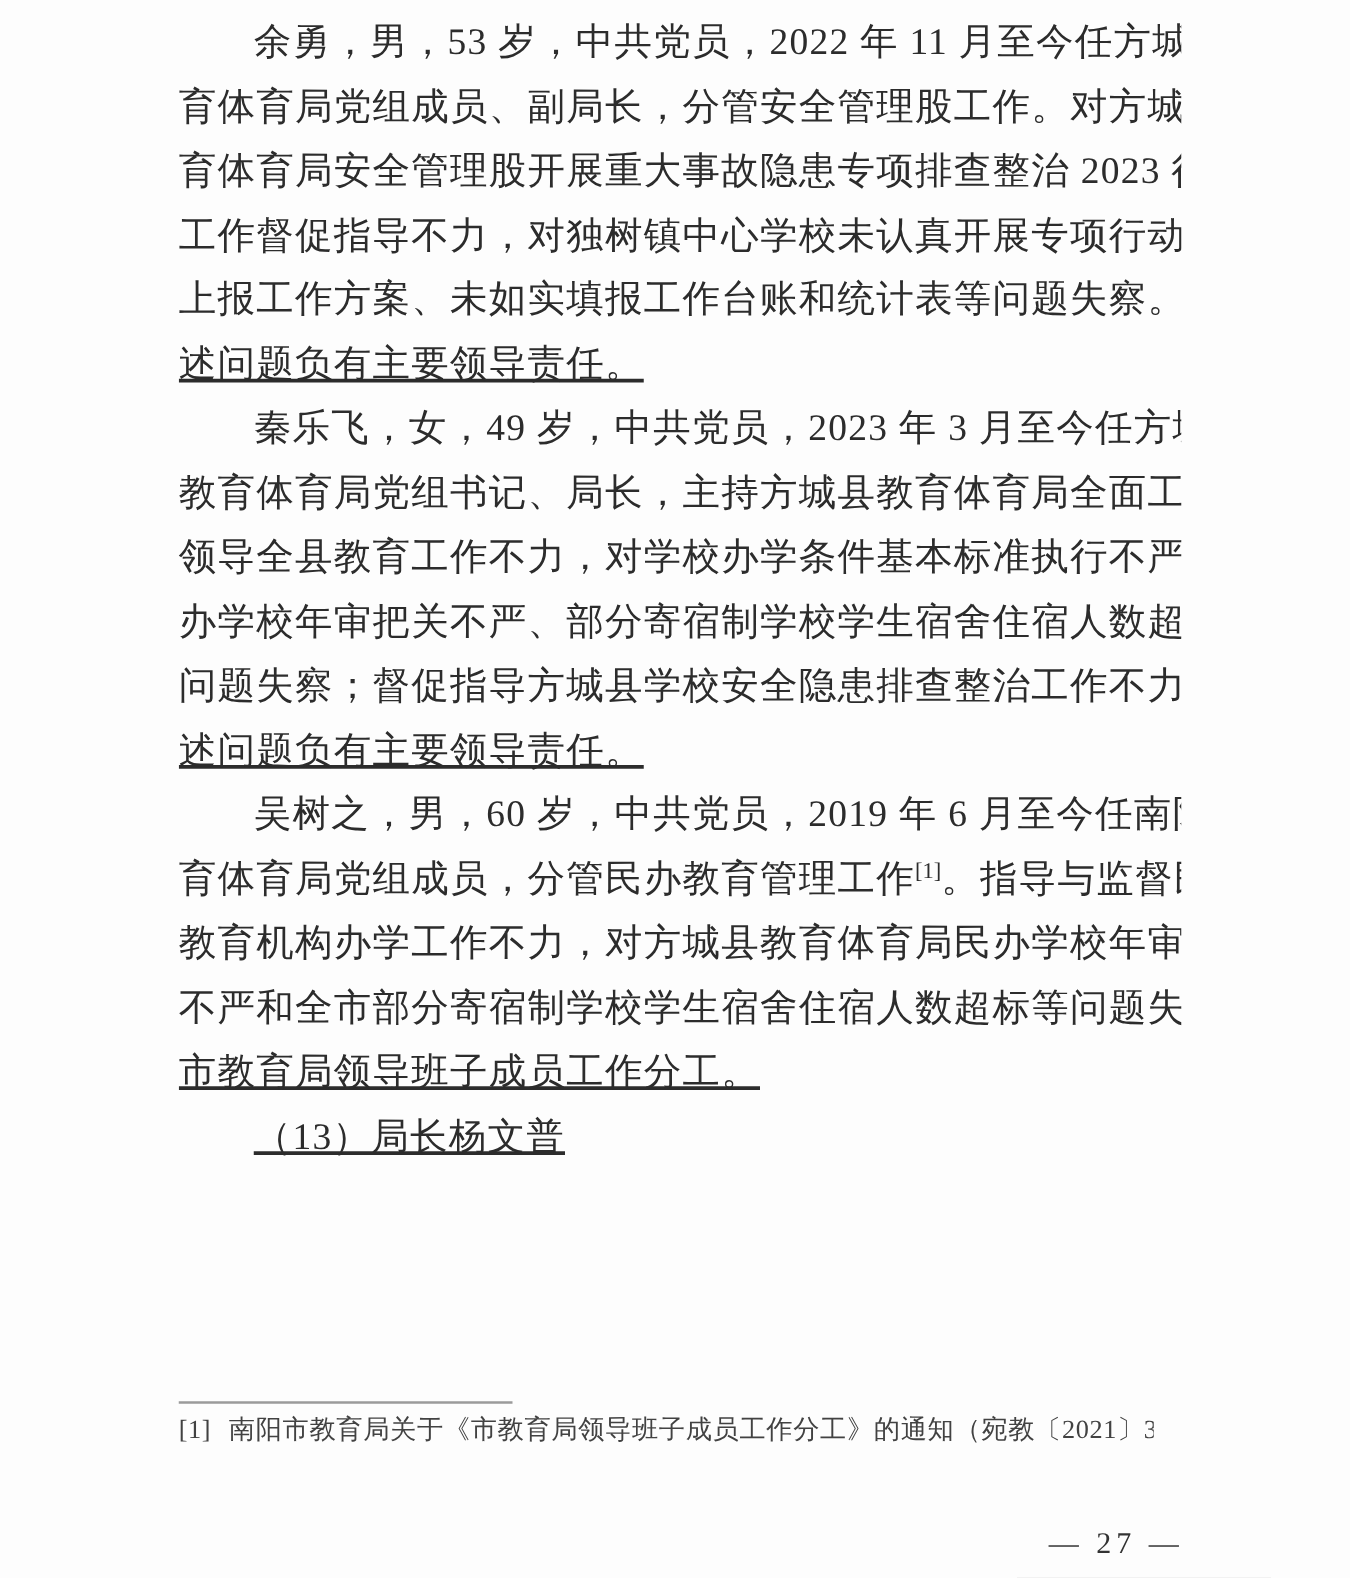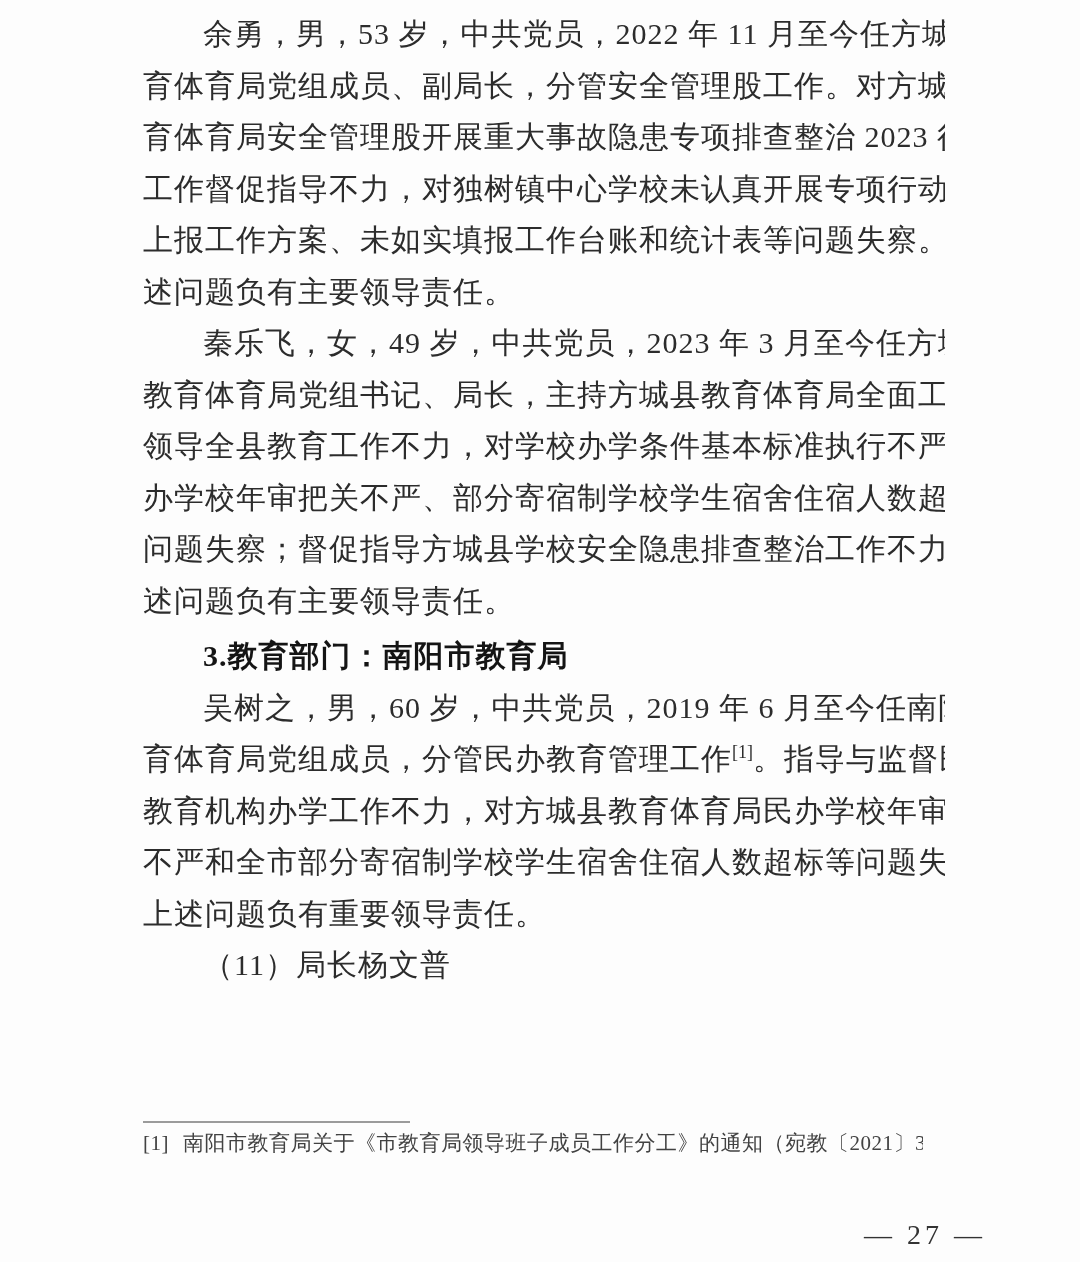--- a/index.html
+++ b/index.html
@@ -31,20 +31,21 @@
     color: #2c2c2c;
     text-align: justify;
     text-align-last: justify;
     text-justify: inter-character;
     overflow: hidden;
     white-space: nowrap;
   }
   .line.end {
     text-align: right;
     text-align-last: left;
+    text-decoration: underline;
   }
   .line.indent {
     text-indent: 2em;
   }
   .line.heading {
     font-weight: 700;
     color: #141414;
     margin-top: 4px;
   }
   .fn-sup {
@@ -71,25 +72,25 @@
     color: #424242;
     letter-spacing: 0.5px;
     white-space: nowrap;
     overflow: hidden;
   }
   .footnote .fn-marker {
     margin-right: 14px;
   }
   .page-number {
     position: absolute;
-    left: 825px;
+    left: 793px;
     top: 1218px;
     width: 200px;
     text-align: center;
-    font-size: 28px;
+    font-size: 24px;
     line-height: 34px;
     color: #333333;
     letter-spacing: 4px;
     white-space: nowrap;
   }
 </style>
 </head>
 <body>
 
 <div class="page">
@@ -102,29 +103,28 @@
     <div class="line">上报工作方案、未如实填报工作台账和统计表等问题失察。对上</div>
     <div class="line end">述问题负有主要领导责任。</div>
 
     <div class="line indent">秦乐飞，女，49 岁，中共党员，2023 年 3 月至今任方城县</div>
     <div class="line">教育体育局党组书记、局长，主持方城县教育体育局全面工作。</div>
     <div class="line">领导全县教育工作不力，对学校办学条件基本标准执行不严、民</div>
     <div class="line">办学校年审把关不严、部分寄宿制学校学生宿舍住宿人数超标等</div>
     <div class="line">问题失察；督促指导方城县学校安全隐患排查整治工作不力。对</div>
     <div class="line end">述问题负有主要领导责任。</div>
 
-    <div class="line indent end heading">3.教育部门：南阳市教育局</div>
 
     <div class="line indent">吴树之，男，60 岁，中共党员，2019 年 6 月至今任南阳市</div>
     <div class="line"><span>育体育局党组成员，分管民办教育管理工作</span><span class="fn-sup">[1]</span><span>。指导与监督民办</span></div>
     <div class="line">教育机构办学工作不力，对方城县教育体育局民办学校年审把关</div>
     <div class="line">不严和全市部分寄宿制学校学生宿舍住宿人数超标等问题失察。</div>
-    <div class="line end">上述问题负有重要领导责任。</div>
+    <div class="line end">市教育局领导班子成员工作分工。</div>
 
-    <div class="line indent end">（11）局长杨文普</div>
+    <div class="line indent end">（13）局长杨文普</div>
   </div>
 
   <div class="footnote-sep"></div>
 
   <div class="footnote">
     <span class="fn-marker">[1]</span><span>南阳市教育局关于《市教育局领导班子成员工作分工》的通知（宛教〔2021〕32 号）。</span>
   </div>
 
   <div class="page-number">— 27 —</div>
 

